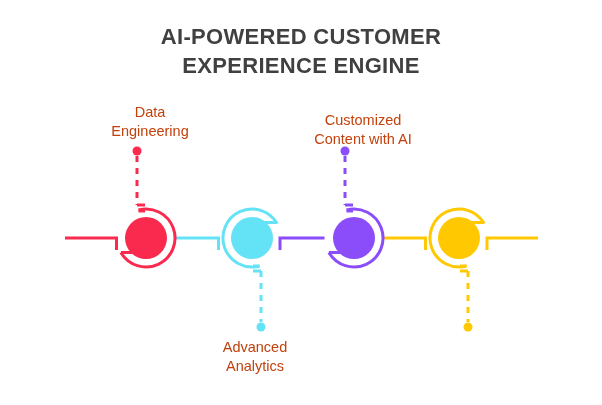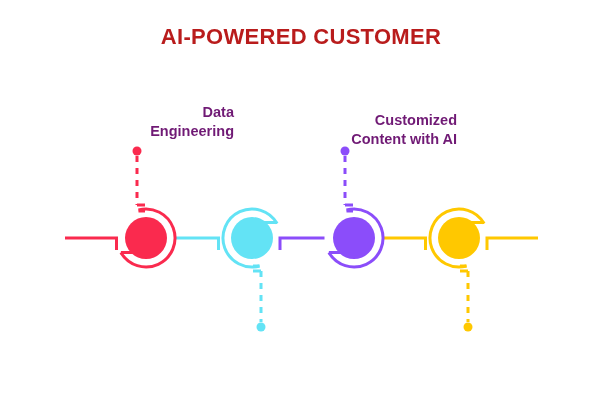--- a/index.html
+++ b/index.html
@@ -20,51 +20,52 @@
   #title {
     position: absolute;
     left: 0;
     top: 22px;
     width: 602px;
     text-align: center;
     font-size: 22px;
     font-weight: bold;
     line-height: 1.33;
     letter-spacing: 0.3px;
-    color: #b91c1c;
+    color: #404040;
   }
   #title .line {
     display: block;
   }
   .node-label {
     position: absolute;
-    text-align: right;
+    text-align: center;
     font-size: 14.5px;
-    font-weight: bold;
+    font-weight: normal;
     line-height: 1.32;
-    color: #701a75;
+    color: #c2410c;
     white-space: pre-line;
   }
   #label-0 { left: 66px;  top: 103px; width: 168px; }
   #label-1 { left: 171px; top: 338px; width: 168px; }
   #label-2 { left: 269px; top: 103px; width: 188px; margin-top: 8px; }
   #label-3 { left: 374px; top: 338px; width: 188px; }
   svg#diagram {
     position: absolute;
     left: 0;
     top: 0;
   }
 </style>
 </head>
 <body>
 
 <div id="infographic">
 
   <div id="title">
     <span class="line">AI-POWERED CUSTOMER</span>
+    <span class="line">EXPERIENCE ENGINE</span>
   </div>
 
   <svg id="diagram" width="602" height="405" viewBox="0 0 602 405">
     <g id="connectors-layer">
         <path d="M65 238 L116.5 238 L116.5 250" fill="none" stroke="#fa2a4e" stroke-width="3" stroke-linecap="butt"></path>
         <path d="M175 238 L218.5 238 L218.5 250" fill="none" stroke="#63e3f5" stroke-width="3" stroke-linecap="butt"></path>
         <path d="M280 250 L280 238 L324.5 238" fill="none" stroke="#8b4dfa" stroke-width="3" stroke-linecap="butt"></path>
         <path d="M383 238 L425.5 238 L425.5 250" fill="none" stroke="#ffc800" stroke-width="3" stroke-linecap="butt"></path>
         <path d="M487 250 L487 238 L538 238" fill="none" stroke="#ffc800" stroke-width="3" stroke-linecap="butt"></path>
       </g>
@@ -113,16 +114,18 @@
           <path d="M466.5057523079731 266.011848962383 A29 29 0 1 1 484.11473670974874 223.5" fill="none" stroke="#ffc800" stroke-width="3" stroke-linecap="butt"></path>
           <path d="M484.11473670974874 222.5 L458 222.5" fill="none" stroke="#ffc800" stroke-width="3" stroke-linecap="butt"></path>
           <path d="M466.5057523079731 266.011848962383 L460 266.011848962383" fill="none" stroke="#ffc800" stroke-width="3" stroke-linecap="butt"></path>
           <circle cx="459" cy="238" r="21" fill="#ffc800"></circle>
         </g>
       </g>
   </svg>
 
   <div class="node-label" id="label-0">Data
 Engineering</div>
+  <div class="node-label" id="label-1">Advanced
+Analytics</div>
   <div class="node-label" id="label-2">Customized
 Content with AI</div>
 
 </div>
 
 </body></html>

